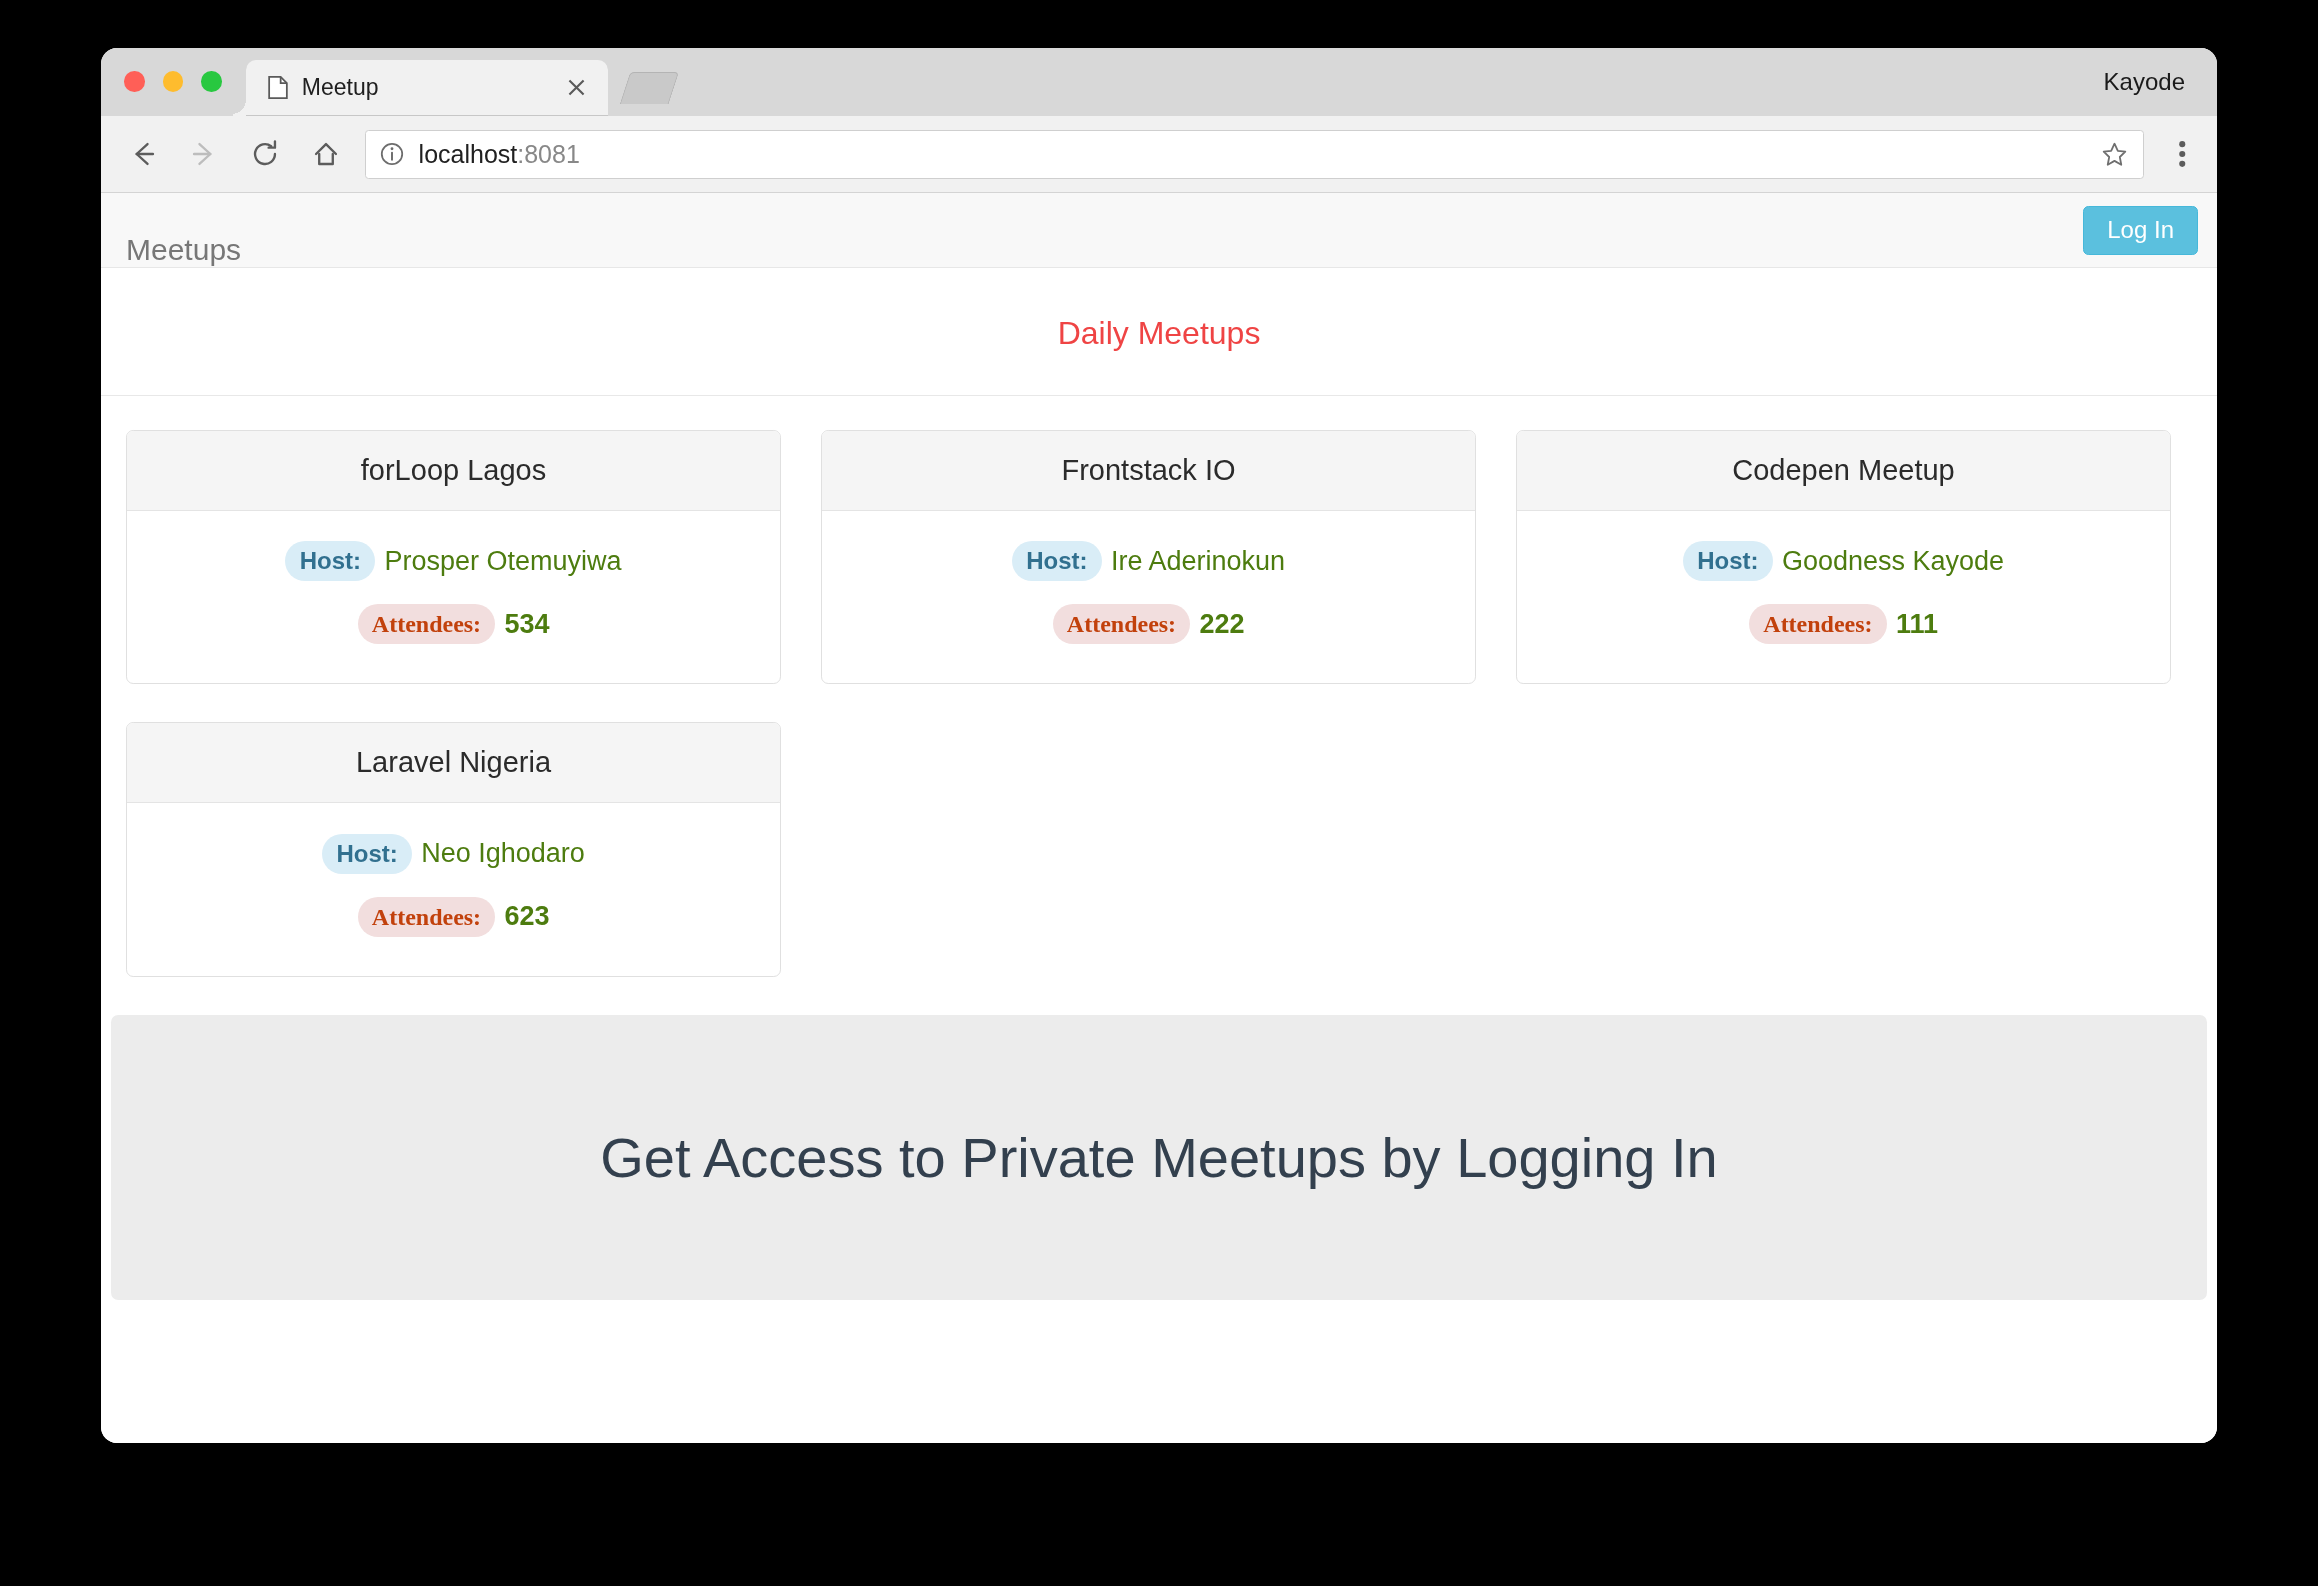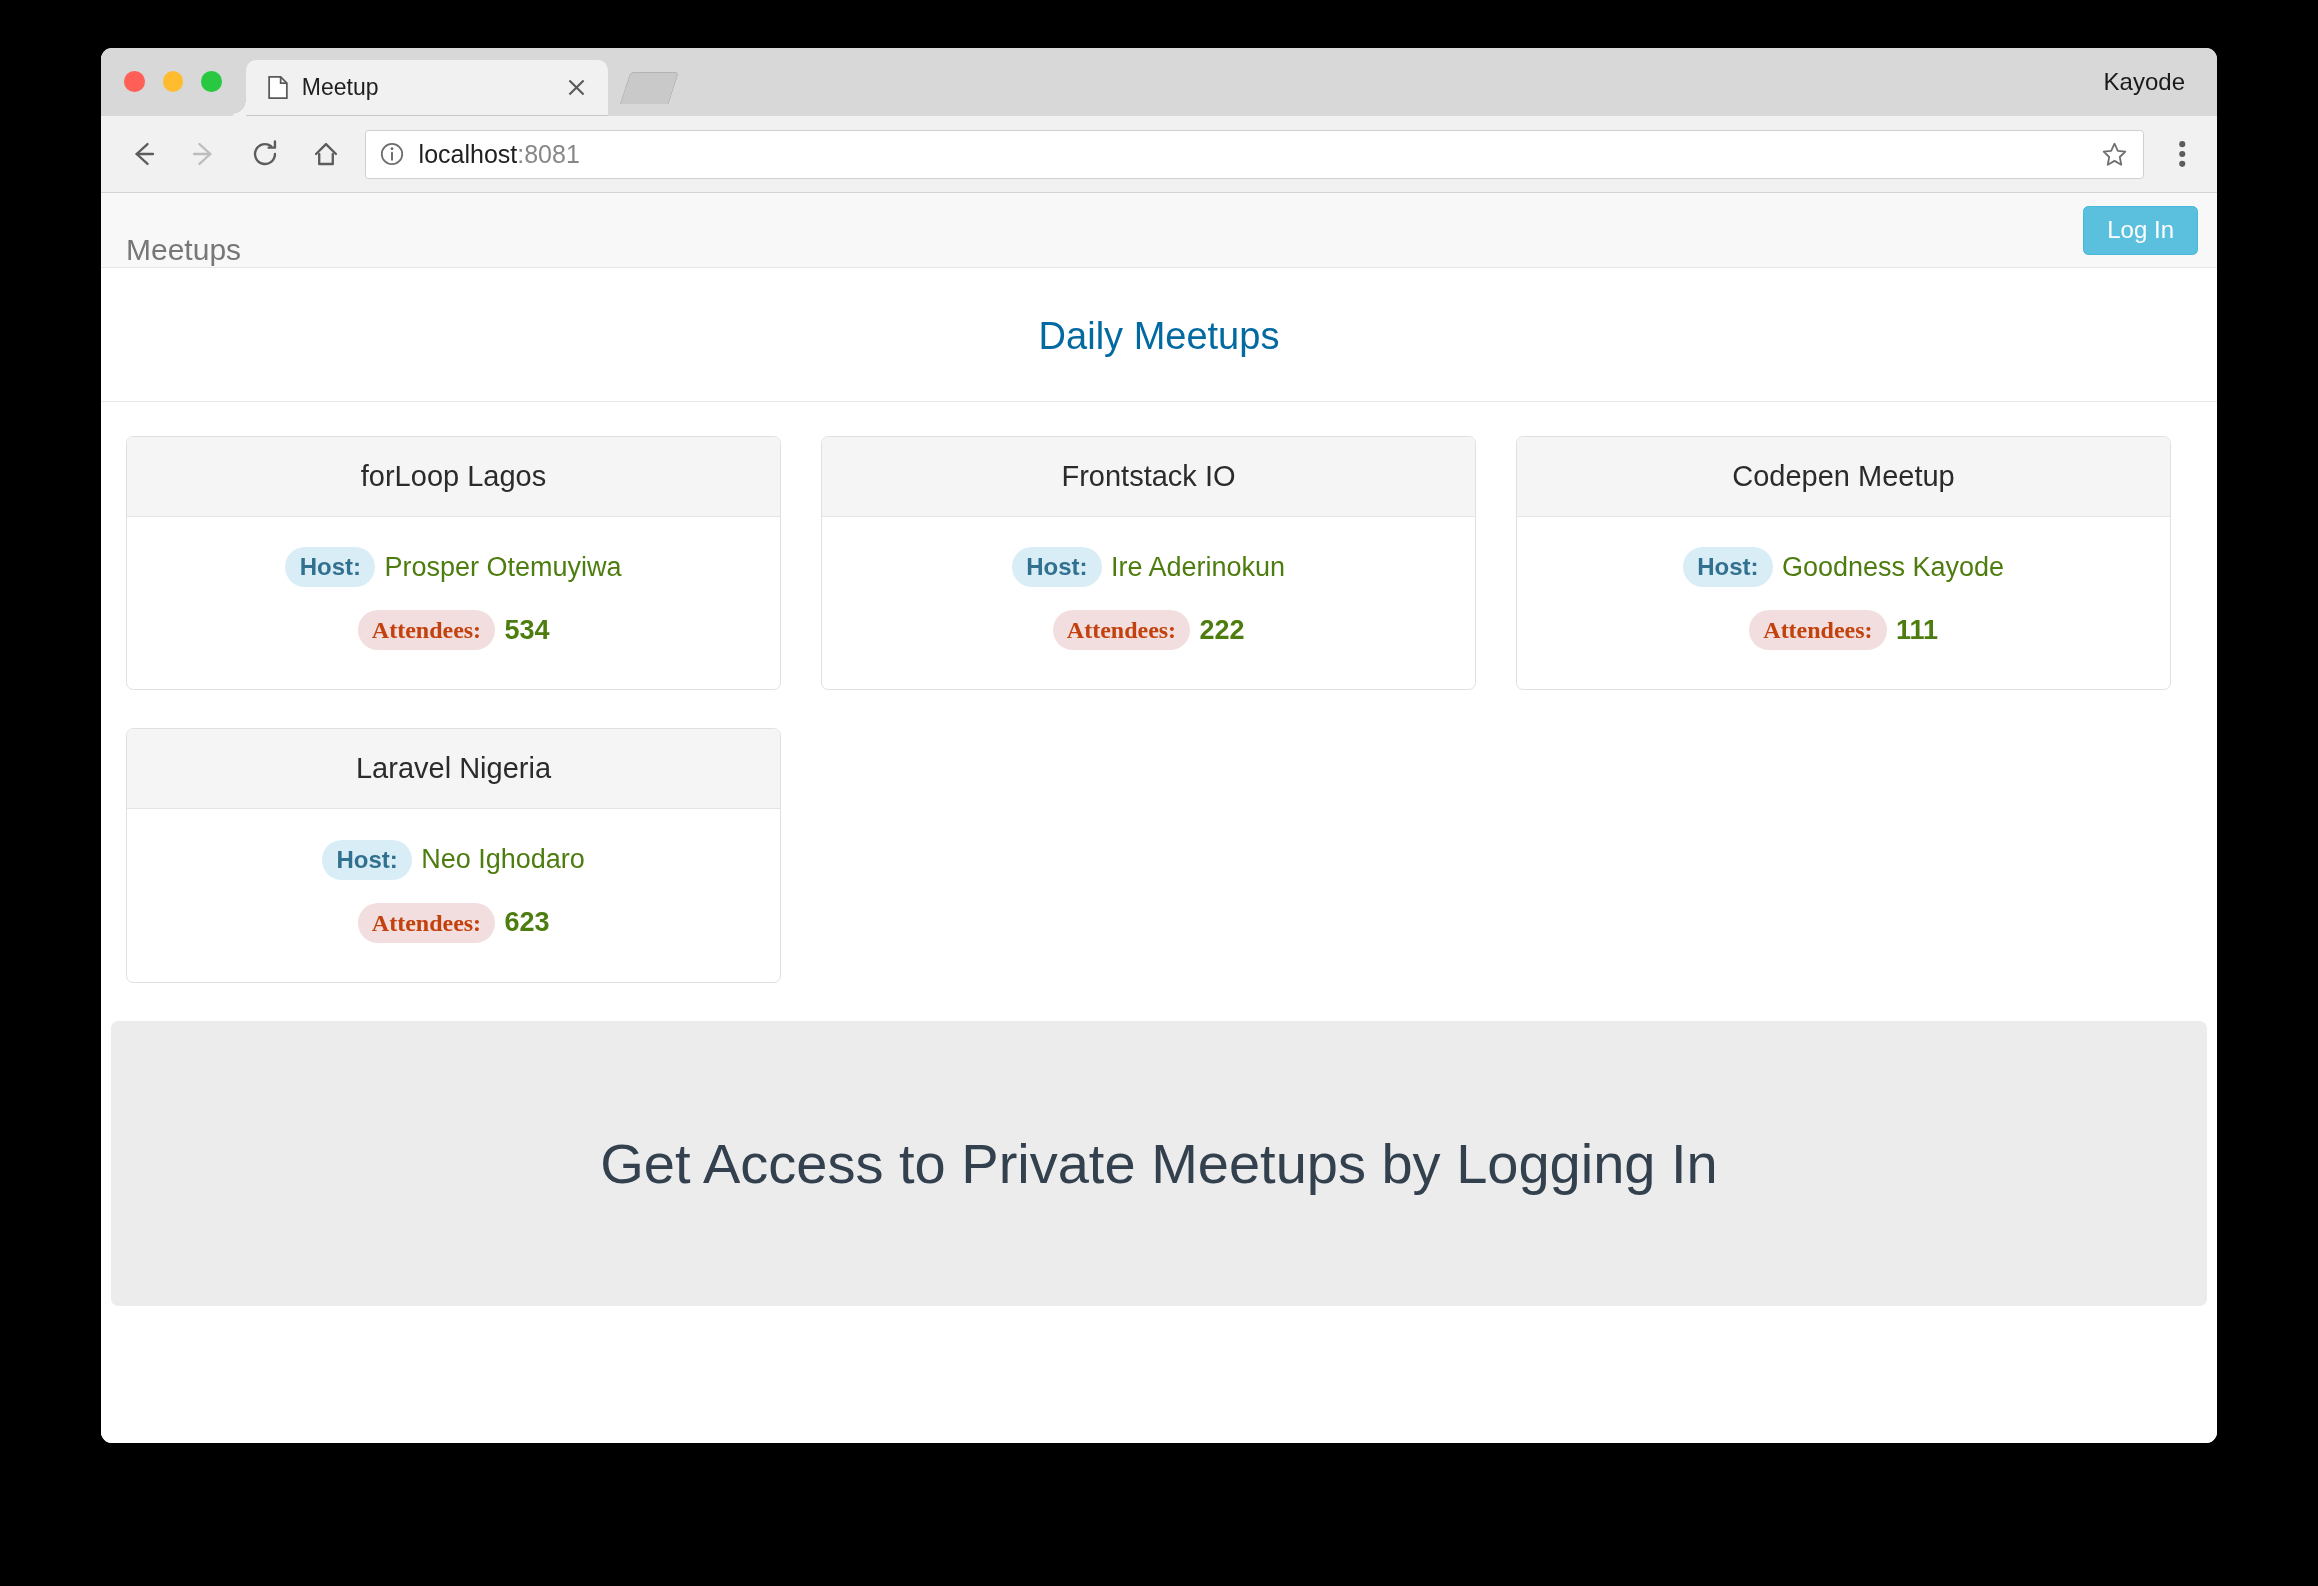--- a/index.html
+++ b/index.html
@@ -20,21 +20,21 @@
   }
 
   
   .browser-window {
     position: absolute;
     left: 101px;
     top: 48px;
     width: 2116px;
     height: 1395px;
     background: #ffffff;
-    border-radius: 11px;
+    border-radius: 16px;
     overflow: hidden;
     box-shadow: 0 1.8px 10.8px rgba(0,0,0,0.35);
   }
 
   
   .tab-strip {
     position: relative;
     height: 68px;
     background: #d8d8d8;
     border-top-left-radius: 10.8px;
@@ -210,23 +210,23 @@
     cursor: pointer;
   }
 
   
   .page {
     background: #ffffff;
     height: 1176px;
   }
   .page-title {
     text-align: center;
-    font-size: 38px;
+    font-size: 32px;
     font-weight: 400;
-    color: #0369a1;
+    color: #ef4444;
     margin: 0;
     padding: 47px 0 43px 0;
   }
   .title-rule {
     height: 0.9px;
     background: #e8e8e8;
     width: 100%;
   }
 
   .cards-area {

